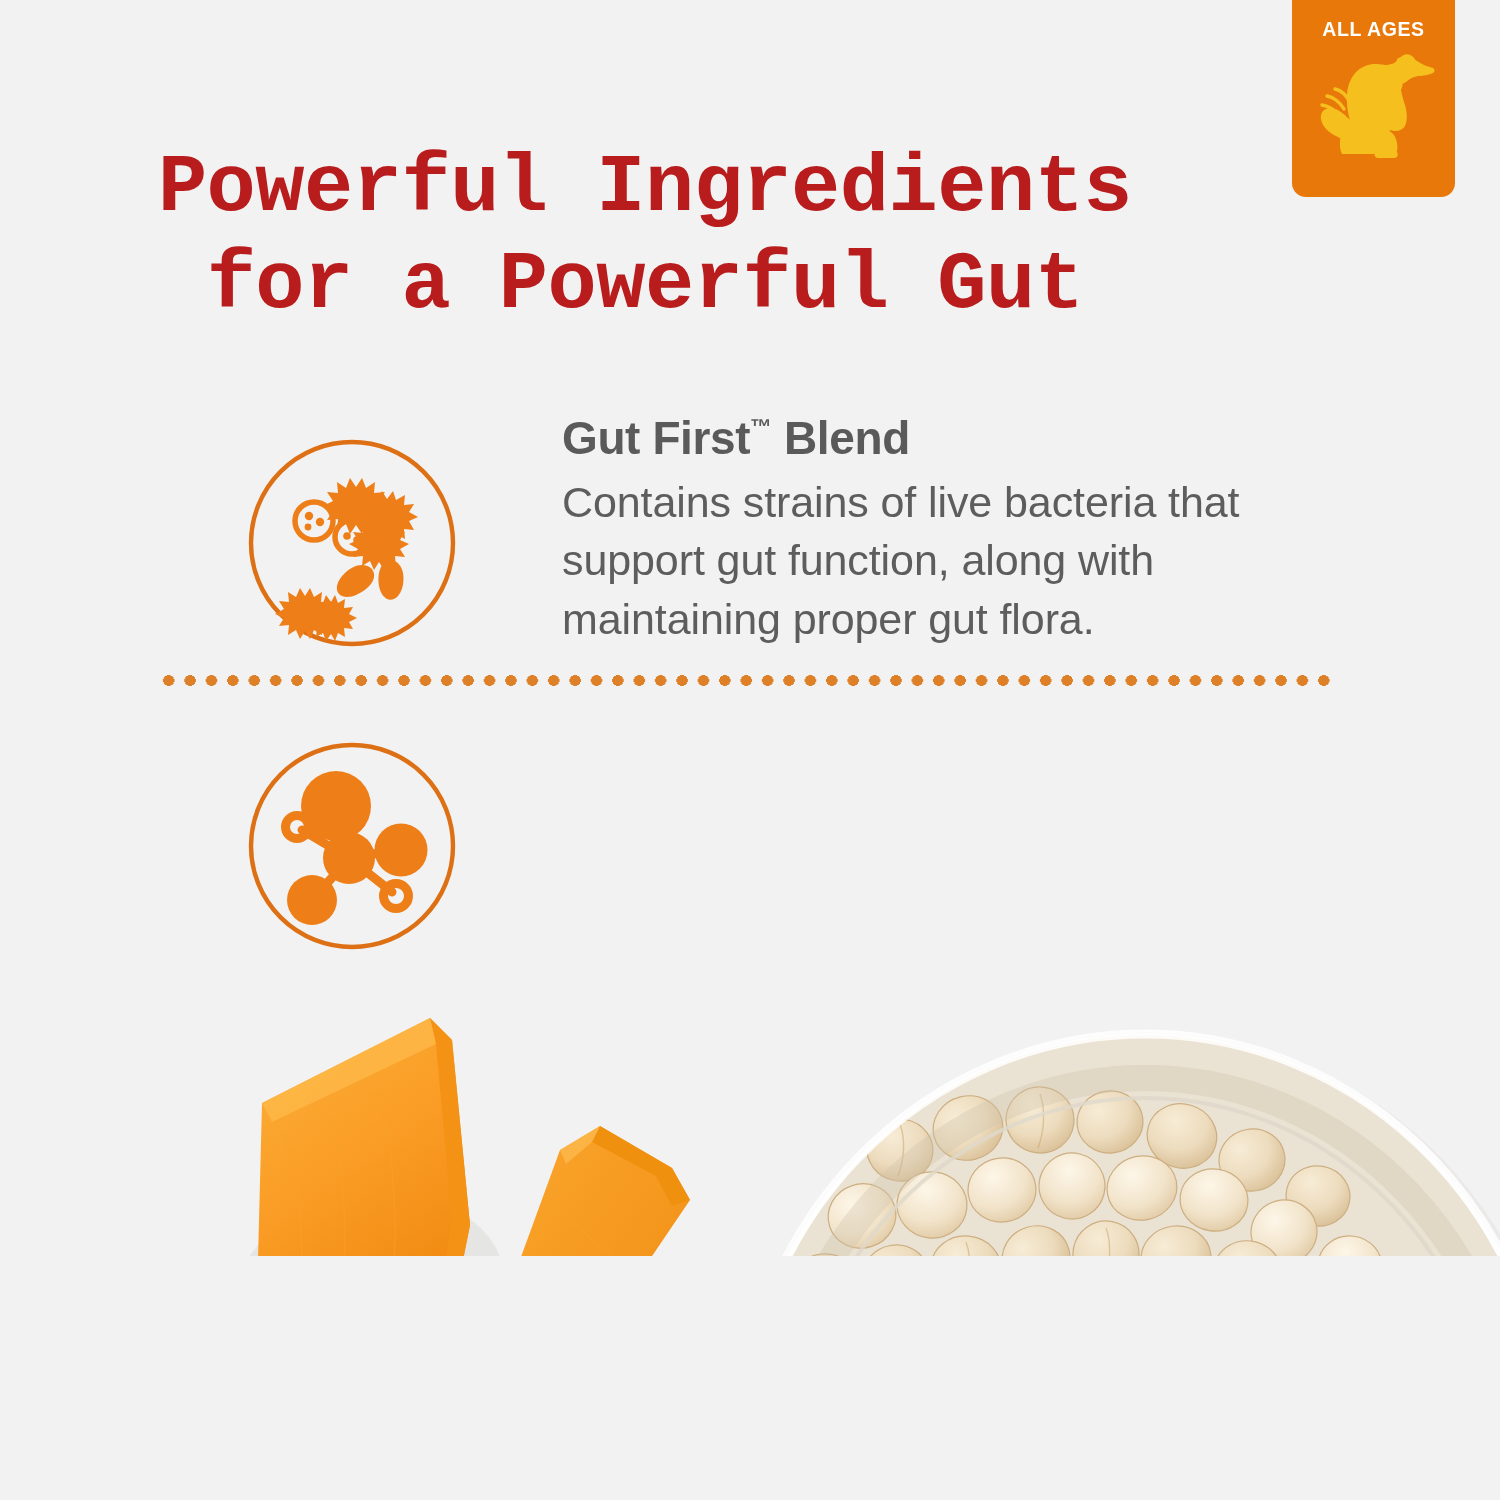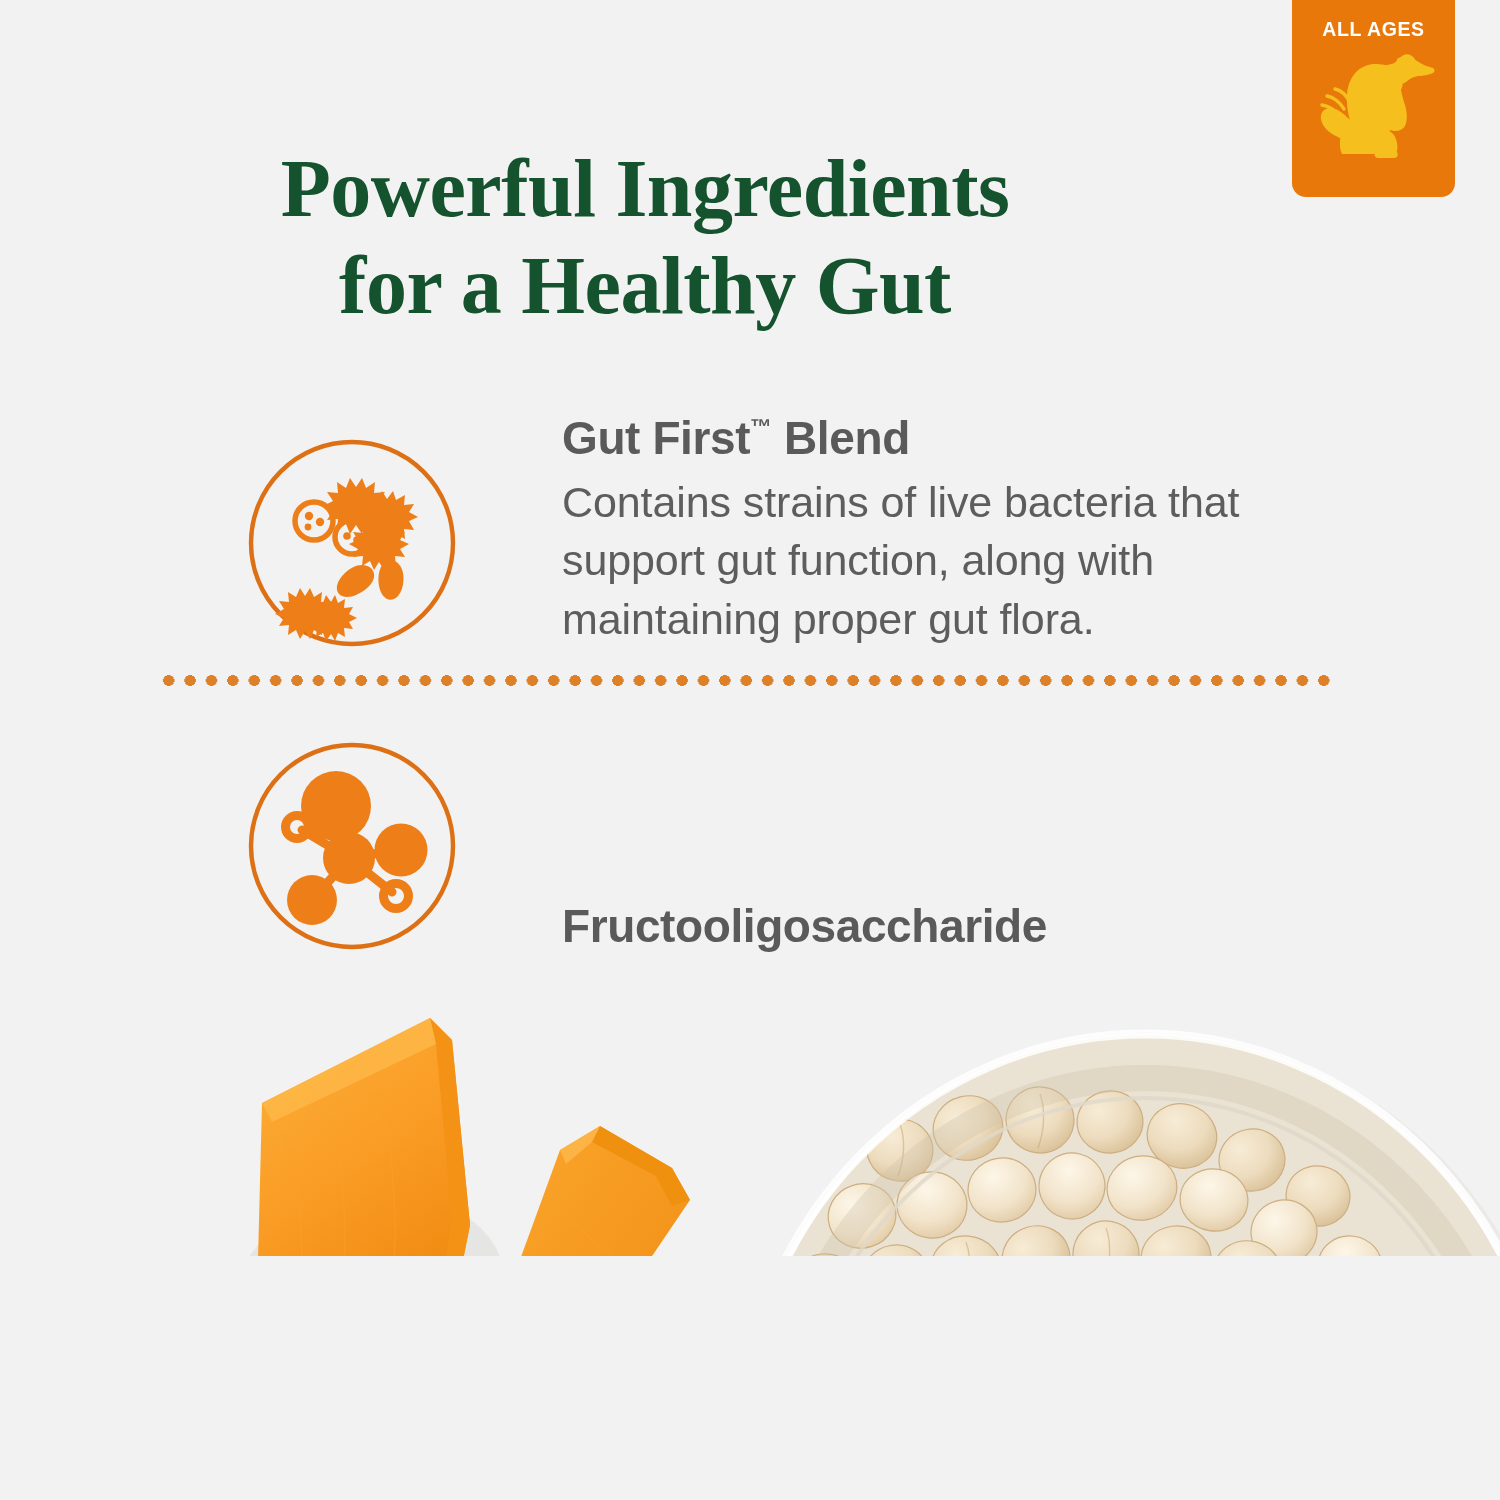--- a/index.html
+++ b/index.html
@@ -54,22 +54,22 @@
     display: block;
   }
 
   
   .headline {
     position: absolute;
     left: 0px;
     top: 86px;
     width: 1290px;
     text-align: center;
-    color: #14532d;
-    font-family: Liberation Serif, serif;
+    color: #b91c1c;
+    font-family: Liberation Mono, monospace;
     font-weight: bold;
     font-size: 82px;
     line-height: 1.18;
     letter-spacing: -0.5px;
   }
   .headline .l2 { display:block; }
 
   
   .feature {
     position: absolute;
@@ -166,21 +166,21 @@
 
         <path d="M23 43 C28 44 34 49 38 56" stroke="#f5c01e" stroke-width="3.4" fill="none" stroke-linecap="round"></path>
         <path d="M15 50 C21 51 28 56 32 63" stroke="#f5c01e" stroke-width="3.4" fill="none" stroke-linecap="round"></path>
         <path d="M10 59 C16 60 23 64 27 70" stroke="#f5c01e" stroke-width="3.4" fill="none" stroke-linecap="round"></path>
       </g>
     </svg>
   </div>
 
   <h1 class="headline">
     <span class="l1">Powerful Ingredients</span>
-    <span class="l2">for a Healthy Gut</span>
+    <span class="l2">for a Powerful Gut</span>
   </h1>
 
   <div class="feature" id="feature-0">
     <div class="feature-icon">
       <svg viewBox="0 0 212 212">
         <circle cx="106" cy="106" r="101" fill="none" stroke="#dd7014" stroke-width="4.4"></circle>
         <g fill="#ee7e18">
 
           <path d="M110 50 l6-9 4 10 9-6 -1 11 11-1 -6 9 10 5 -10 5 6 9 -11-1 1 11 -9-6 -4 10 -6-9 -6 9 -4-10 -9 6 1-11 -11 1 6-9 -10-5 10-5 -6-9 11 1 -1-11 9 6 4-10z"></path>
           <path d="M141 62 l6-8 3 9 9-5 -1 10 10-1 -5 8 9 5 -9 4 5 9 -10-1 1 10 -9-5 -3 9 -6-8 -5 8 -4-9 -8 5 1-10 -10 1 5-9 -9-4 9-5 -5-8 10 1 -1-10 8 5 4-9z"></path>
@@ -231,21 +231,20 @@
           <circle cx="155" cy="110" r="26.5"></circle>
           <circle cx="66" cy="160" r="25"></circle>
         </g>
         <g fill="none" stroke="#ee7e18" stroke-width="9">
           <circle cx="51" cy="87" r="11.5"></circle>
           <circle cx="150" cy="156" r="12.5"></circle>
         </g>
       </svg>
     </div>
     <div class="feature-text">
-      <div class="feature-title"><span>Fructooligosaccharide</span><span class="tm"></span><span></span></div>
     </div>
   </div>
 
   <div class="photo-band">
     <svg viewBox="0 0 1500 500">
       <defs>
         <linearGradient id="pk1" x1="0" y1="0" x2="0.5" y2="1">
           <stop offset="0%" stop-color="#fcb03a"></stop>
           <stop offset="55%" stop-color="#fa9d26"></stop>
           <stop offset="100%" stop-color="#f28c13"></stop>

